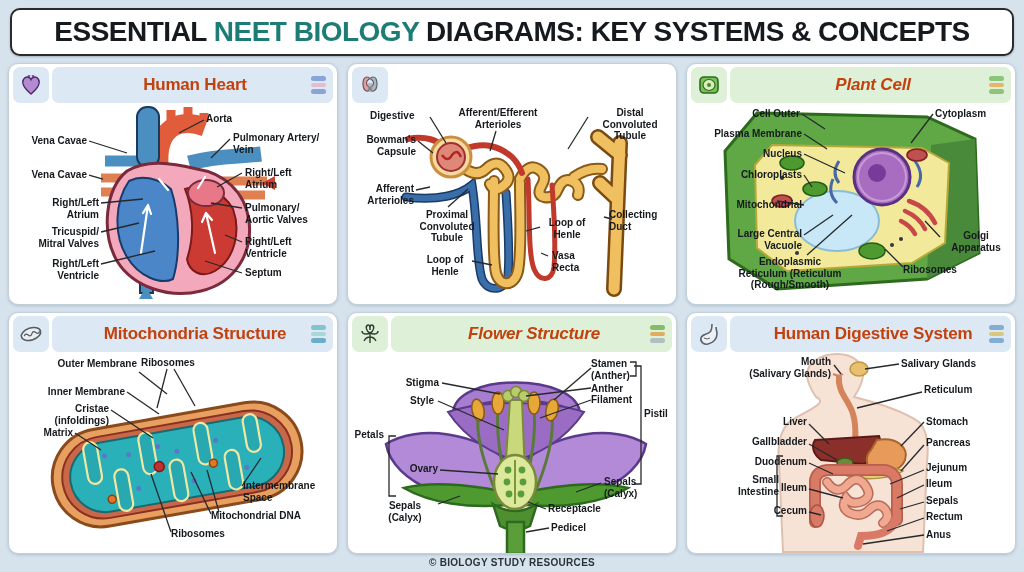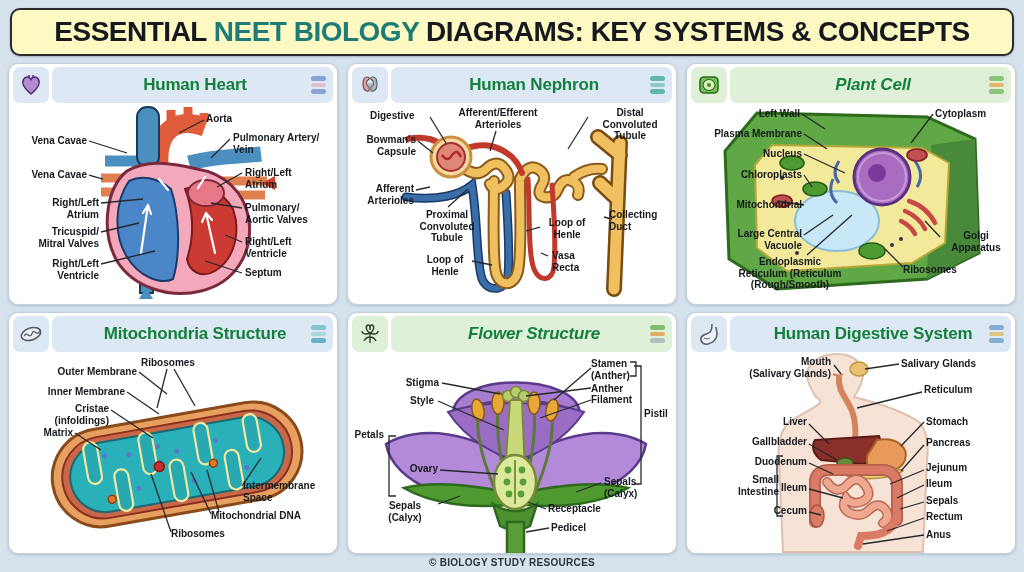--- a/index.html
+++ b/index.html
@@ -1,29 +1,29 @@
 <!DOCTYPE html>
 <html><head>
 <meta charset="utf-8">
 <style>
   html,body{margin:0;padding:0;background:#d6e2ec;font-family:"Liberation Sans",sans-serif;}
   .page{position:relative;width:1024px;height:572px;background:#d6e2ec;overflow:hidden;}
-  .titlebar{margin:8px 10px 0;height:44px;background:#fef9c3;border:2px solid #2b2b2b;border-radius:10px;
+  .titlebar{margin:8px 10px 0;height:44px;background:#ffffff;border:2px solid #2b2b2b;border-radius:10px;
     display:flex;align-items:center;justify-content:center;box-shadow:0 1px 2px rgba(40,60,90,.3);}
   .titlebar h1{margin:0;font-size:28px;font-weight:bold;letter-spacing:-.5px;color:#161a1e;white-space:nowrap;}
   .t-accent{color:#1d7d76;}
   .grid{margin:7px 8px 0;display:grid;grid-template-columns:repeat(3,330px);gap:7px 9px;}
   .panel{width:330px;height:242px;background:#fff;border:1px solid #c2d0dc;border-radius:10px;
     box-shadow:0 1px 3px rgba(60,90,120,.25);display:flex;flex-direction:column;overflow:hidden;box-sizing:border-box;}
   .phead{display:flex;gap:3px;padding:3px 4px 0 4px;height:36px;flex:0 0 auto;}
   .picon{width:36px;border-radius:7px;display:flex;align-items:center;justify-content:center;}
   .pstrip{flex:1;border-radius:7px;display:flex;align-items:center;padding:0 7px;}
   .tb{background:#dce8f4;}
   .tg{background:#def0d8;font-style:italic;}
-  .ptitle{flex:1;text-align:center;font-size:17px;font-weight:bold;color:#15803d;letter-spacing:-.2px;}
+  .ptitle{flex:1;text-align:center;font-size:17px;font-weight:bold;color:#c2410c;letter-spacing:-.2px;}
   .pmenu{display:flex;flex-direction:column;gap:2px;justify-content:center;cursor:pointer;}
   .pmenu span{display:block;width:15px;height:4.5px;border-radius:2.5px;background:#9ab;}
   .pbody{position:relative;flex:1;}
   .pbody>svg{position:absolute;left:0;top:0;}
   .lbl{position:absolute;font-size:10px;line-height:1.15;font-weight:bold;color:#15191d;white-space:pre-line;}
   .ctr{text-align:center;}
   .rt{text-align:right;}
   .footer{text-align:center;font-size:10px;font-weight:bold;color:#2b3238;margin-top:3px;letter-spacing:.3px;}
   .ll{stroke:#26292c;stroke-width:1.3;fill:none;}
   .wl{stroke:#fff;stroke-width:2.2;fill:none;stroke-linecap:round;}
@@ -116,29 +116,20 @@
     </div>
 
     <div class="panel">
       <div class="phead">
         <div class="picon tb">
           <svg width="24" height="24" viewBox="0 0 24 24">
               <path d="M9,4 C4,4 3.5,16 8.5,18 C12,19 12,14 10,13 C8,12 8,8 10,7 C12,6 12,4 9,4 Z" fill="#d8a0a8" stroke="#7a4a52" stroke-width="1.2"></path>
               <path d="M15,4 C20,4 20.5,16 15.5,18 C12,19 12,14 14,13 C16,12 16,8 14,7 C12,6 12,4 15,4 Z" fill="#b0b4bc" stroke="#5a6068" stroke-width="1.2"></path>
               <path d="M11,10 v9 M13,10 v9" stroke="#8a8f96" stroke-width="1"></path>
             </svg>
-        </div>
-        <div class="pstrip tb">
-          <span style="width:20px"></span>
-          <div class="ptitle">Human Nephron</div>
-          <div class="pmenu">
-              <span style="background: rgb(95, 184, 174);"></span>
-              <span style="background: rgb(140, 202, 194);"></span>
-              <span style="background: rgb(95, 184, 174);"></span>
-            </div>
         </div>
       </div>
       <div class="pbody">
         <svg width="328" height="202" viewBox="0 0 328 202">
           <g>
             <path d="M58,94 C90,98 112,92 124,82 C130,120 128,158 134,176 C140,190 158,188 160,172 C162,150 160,120 158,90" stroke="#1a3a6a" stroke-width="9" fill="none" stroke-linecap="round"></path>
             <path d="M58,94 C90,98 112,92 124,82 C130,120 128,158 134,176 C140,190 158,188 160,172 C162,150 160,120 158,90" stroke="#3a6ea8" stroke-width="6" fill="none" stroke-linecap="round"></path>
             <path d="M272,40 L266,186 M272,52 L250,34 M269,96 L252,80" stroke="#7a4a10" stroke-width="16" fill="none" stroke-linecap="round"></path>
             <path d="M272,40 L266,186 M272,52 L250,34 M269,96 L252,80" stroke="#f0c060" stroke-width="11" fill="none" stroke-linecap="round"></path>
             <path d="M112,62 q16,14 26,4 q11,-11 19,0 q8,10 -2,17 q-9,7 -13,-2 M146,78 C146,115 144,152 148,170 C152,184 166,184 170,168 C174,148 172,110 172,80 M172,76 q8,-16 18,-10 q10,6 4,16 q-6,10 2,12 q10,2 14,-8 q5,-12 14,-8 q9,4 6,14 M226,74 q14,-10 28,-8" stroke="#8a5a1a" stroke-width="12" fill="none" stroke-linecap="round"></path>
@@ -233,21 +224,21 @@
               <path d="M117,31 L140,46"></path>
             <path d="M117,51 L158,70"></path>
               <path d="M117,72 L125,84"></path>
               <path d="M117,102 L90,98"></path>
             <path d="M117,132 L146,112"></path>
               <path d="M120,152 L165,112"></path>
               <path d="M253,134 L238,118"></path>
             <path d="M216,164 L198,146"></path>
           </g>
         </svg>
-        <div class="lbl rt" style="right:215px;top:5px">Left Wall</div>
+        <div class="lbl rt" style="right:215px;top:5px">Cell Outer</div>
         <div class="lbl" style="left:248px;top:5px">Cytoplasm</div>
         <div class="lbl rt" style="right:213px;top:25px">Plasma Membrane</div>
         <div class="lbl rt" style="right:213px;top:45px">Nucleus</div>
         <div class="lbl rt" style="right:213px;top:66px">Chloroplasts</div>
         <div class="lbl rt" style="right:213px;top:96px">Mitochondrial</div>
         <div class="lbl rt" style="right:213px;top:125px">Large Central
 Vacuole</div>
         <div class="lbl ctr" style="left:28px;top:153px;width:150px">Endoplasmic
 Reticulum (Reticulum
 (Rough/Smooth)</div>
@@ -312,21 +303,21 @@
             <path d="M130,20 L158,42"></path>
               <path d="M118,40 L150,62"></path>
             <path d="M102,58 L132,78 M102,58 L144,86"></path>
               <path d="M66,81 L92,98"></path>
             <path d="M233,134 L252,106"></path>
               <path d="M202,162 L182,120 M210,160 L198,118"></path>
             <path d="M162,180 L142,122"></path>
           </g>
         </svg>
         <div class="lbl" style="left:132px;top:5px">Ribosomes</div>
-        <div class="lbl rt" style="right:200px;top:14px">Outer Membrane</div>
+        <div class="lbl rt" style="right:200px;top:6px">Outer Membrane</div>
         <div class="lbl rt" style="right:212px;top:34px">Inner Membrane</div>
         <div class="lbl rt" style="right:228px;top:51px">Cristae
 (infoldings)</div>
         <div class="lbl rt" style="right:264px;top:75px">Matrix</div>
         <div class="lbl" style="left:234px;top:128px">Intermembrane
 Space</div>
         <div class="lbl" style="left:202px;top:158px">Mitochondrial DNA</div>
         <div class="lbl" style="left:162px;top:176px">Ribosomes</div>
       </div>
     </div>

